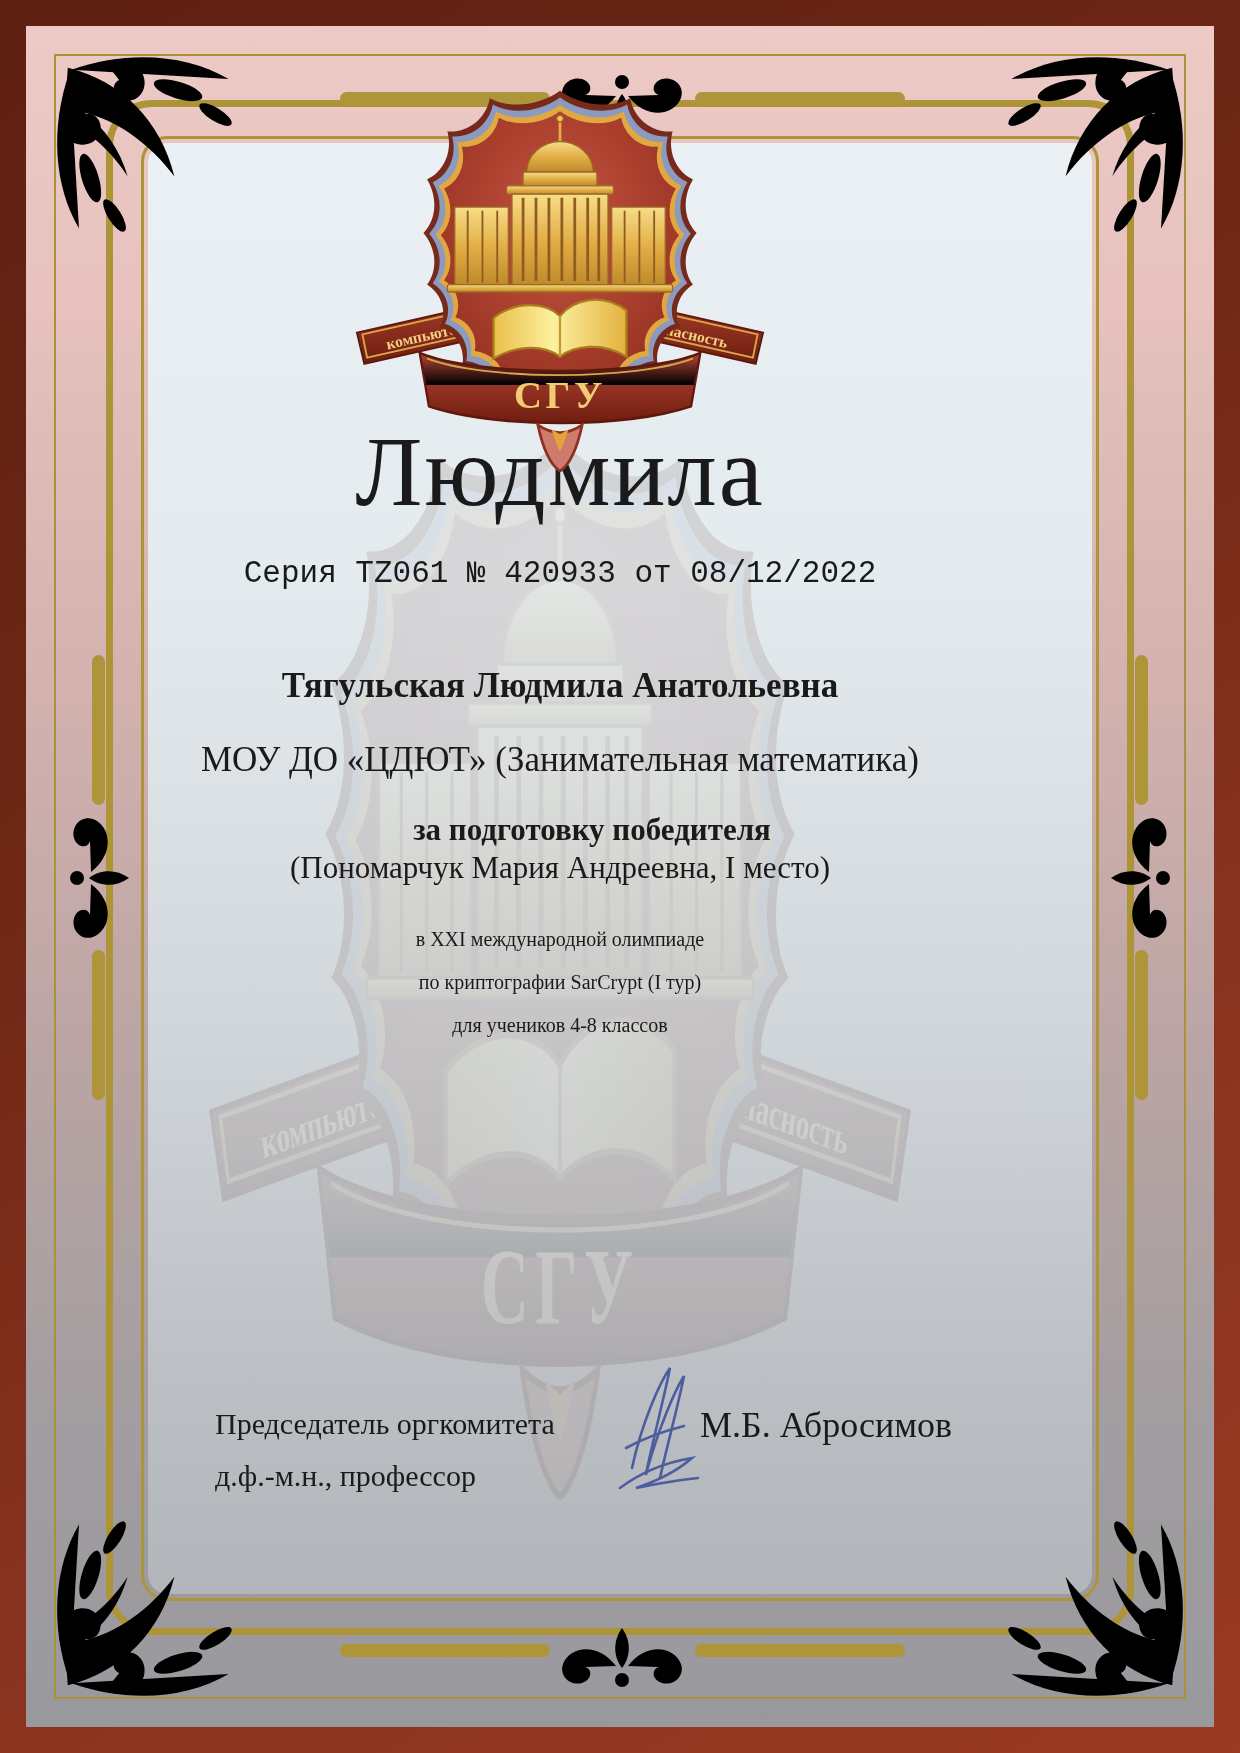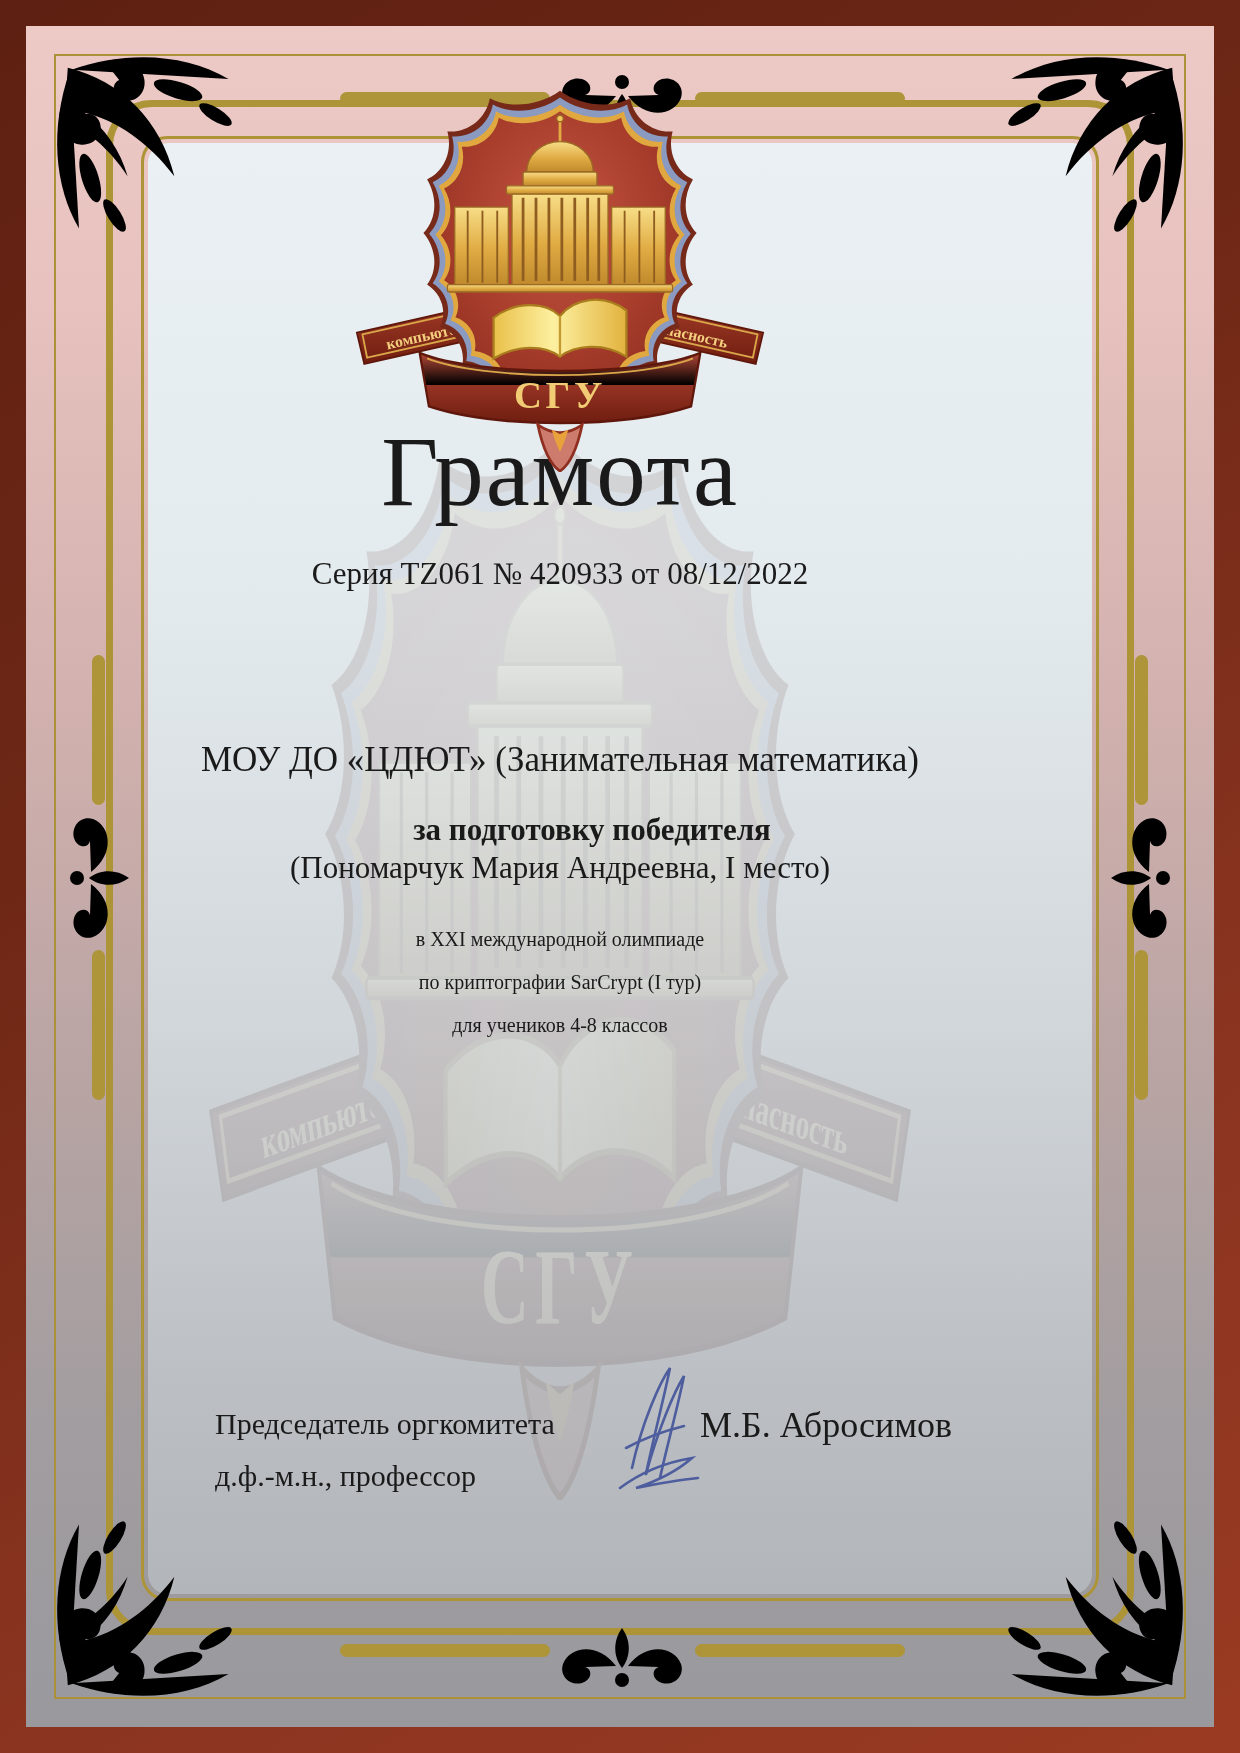--- a/index.html
+++ b/index.html
@@ -44,21 +44,21 @@
   .corner.tr{right:36px;top:36px;transform:scaleX(-1);}
   .corner.bl{left:36px;bottom:36px;transform:scaleY(-1);}
   .corner.br{right:36px;bottom:36px;transform:scale(-1,-1);}
   .goldbar{position:absolute;background:#ae9539;border-radius:7px;z-index:3;}
   .fleur{position:absolute;width:140px;height:70px;z-index:3;}
   .text-layer{
     position:absolute;left:0;top:0;width:1120px;height:1753px;z-index:8;
     text-align:center;color:#1a1a1a;
   }
   .t-title{position:absolute;left:0;width:100%;top:418px;font-size:99px;line-height:1.1;letter-spacing:2px;}
-  .t-series{position:absolute;left:0;width:100%;top:556px;font-size:31px;}
+  .t-series{position:absolute;left:0;width:100%;top:556px;font-size:31px;font-family:Liberation Mono, monospace;}
   .t-award{position:absolute;left:0;width:100%;top:591px;font-size:45px;}
   .t-recipient{position:absolute;left:0;width:100%;top:666px;font-size:35px;font-weight:bold;}
   .t-org{position:absolute;left:0;width:100%;top:740px;font-size:35px;}
   .t-reason{position:absolute;left:0;width:100%;top:812px;font-size:31px;font-weight:bold;padding-left:32px;}
   .t-detail{position:absolute;left:0;width:100%;top:850px;font-size:31px;}
   .t-event{position:absolute;left:0;width:100%;top:918px;font-size:20px;line-height:43px;}
   .footer{position:absolute;left:0;top:0;width:1240px;height:1753px;z-index:8;}
   .f-pos{position:absolute;left:215px;top:1398px;font-size:30px;line-height:52px;text-align:left;color:#1a1a1a;}
   .f-name{position:absolute;left:700px;top:1404px;font-size:36px;color:#1a1a1a;}
   .f-sig{position:absolute;left:598px;top:1356px;width:120px;height:140px;}
@@ -232,22 +232,23 @@
     <svg class="watermark" viewBox="0 0 460 455" preserveAspectRatio="none">
         <use href="#crest"></use>
       </svg>
   </div>
 
   <svg class="crest" viewBox="0 0 460 455">
       <use href="#crest"></use>
     </svg>
 
   <div class="text-layer">
-    <div class="t-title">Грамота</div>
+    <div class="t-title">Людмила</div>
     <div class="t-series">Серия TZ061 № 420933 от 08/12/2022</div>
+    <div class="t-recipient">Тягульская Людмила Анатольевна</div>
     <div class="t-org">МОУ ДО «ЦДЮТ» (Занимательная математика)</div>
     <div class="t-reason">за подготовку победителя</div>
     <div class="t-detail">(Пономарчук Мария Андреевна, I место)</div>
     <div class="t-event">
       <div>в XXI международной олимпиаде</div>
       <div>по криптографии SarCrypt (I тур)</div>
       <div>для учеников 4-8 классов</div>
     </div>
   </div>
 

